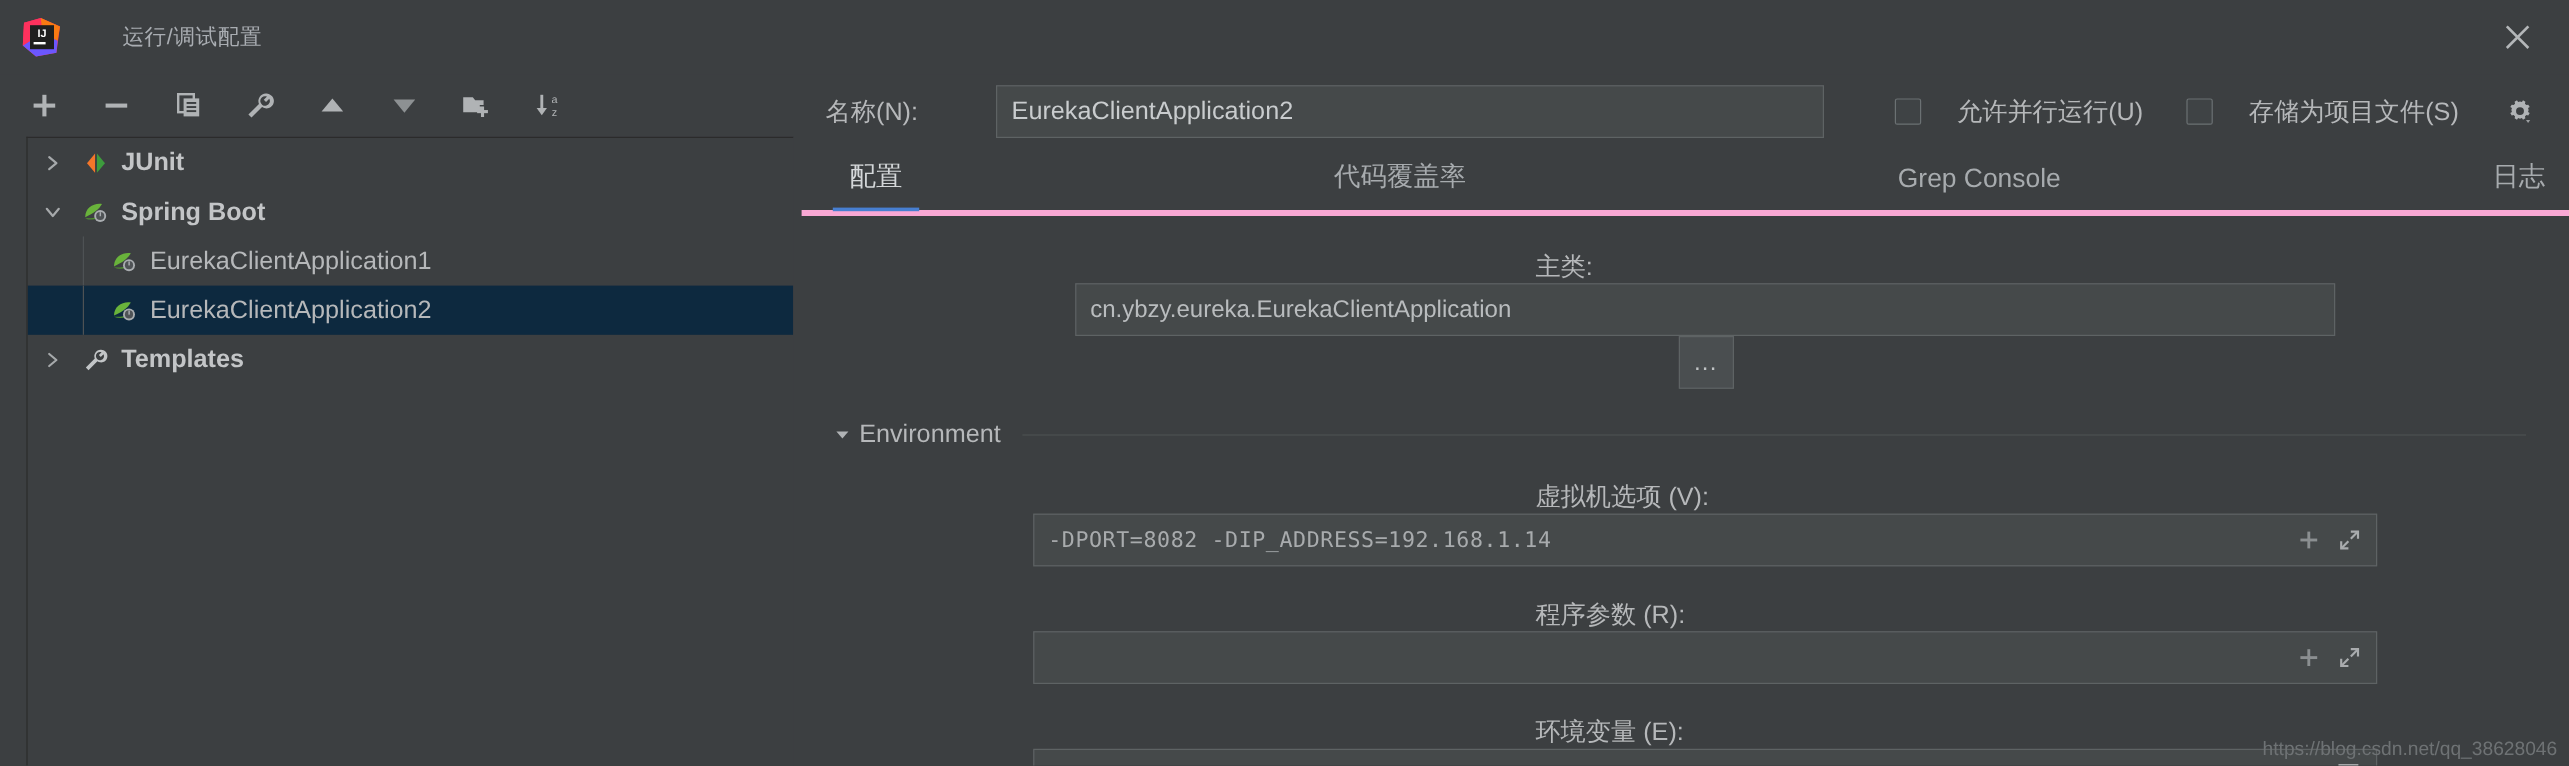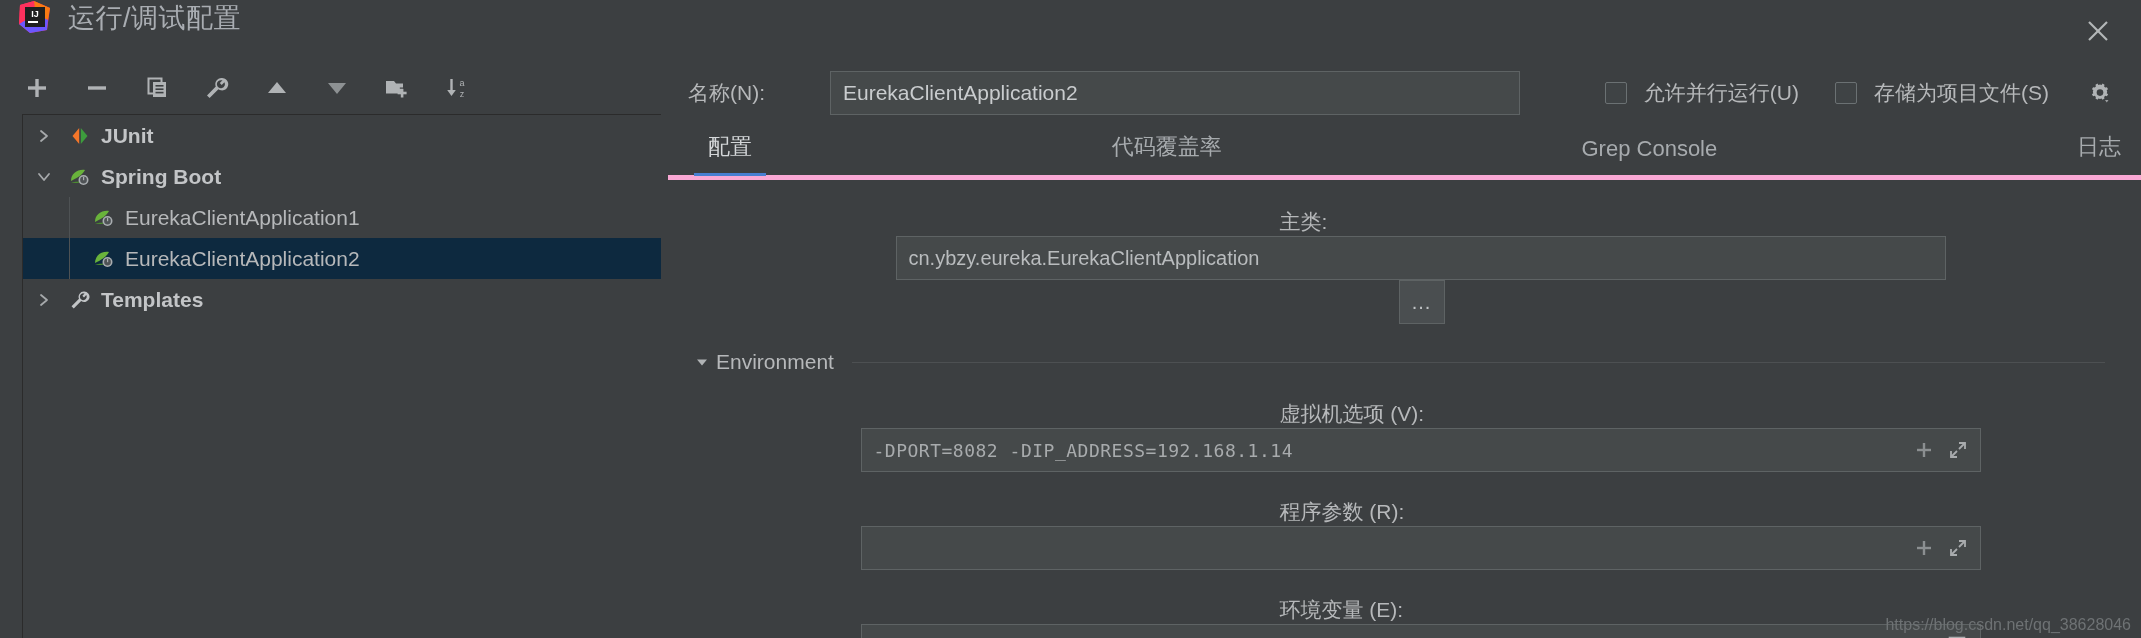--- a/index.html
+++ b/index.html
@@ -10,28 +10,29 @@
   }
   body {
     font-family: "Liberation Sans", "DejaVu Sans", sans-serif;
     color: #bbbbbb;
     -webkit-font-smoothing: antialiased;
   }
   .window { position: relative; width: 2141px; height: 638px; background: #3c3f41; }
 
   
   .titlebar {
-    height: 62px; display: flex; align-items: flex-start;
+    height: 62px; display: flex; align-items: center;
     padding-left: 18px; box-sizing: border-box;
     background: #3c3f41;
+    gap: 34px;
   }
   .ij-logo { width: 34px; height: 34px; position: relative; flex: 0 0 auto; }
   .ij-logo svg { display: block; }
   .title-text {
-    margin-left: 16px; font-size: 27px; color: #a9adb2; letter-spacing: .5px;
+    margin-left: 16px; font-size: 18px; color: #a9adb2; letter-spacing: .5px;
   }
   .close-btn {
     position: absolute; right: 26px; top: 14px;
     width: 34px; height: 34px; cursor: pointer;
   }
   .close-btn svg { display: block; }
 
   
   .left-panel {
     position: absolute; left: 0; top: 62px; width: 668px; bottom: 0;
@@ -80,21 +81,21 @@
   }
   .name-label { font-size: 21px; color: #b6b8ba; width: 130px; }
   .name-input {
     margin-left: 12px; width: 690px; height: 44px;
     background: #45494a; border: 1px solid #5e6364;
     color: #c9ccce; font-size: 21px; padding: 0 12px;
     box-sizing: border-box; outline: none;
     font-family: "Liberation Sans", sans-serif;
   }
   .cb-group { display: flex; align-items: center; margin-left: auto; padding-right: 26px; gap: 36px; }
-  .cb-item { display: flex; align-items: center; gap: 17px; cursor: pointer; text-align: right; }
+  .cb-item { display: flex; align-items: center; gap: 30px; cursor: pointer; text-align: right; }
   .cb-box {
     width: 22px; height: 22px; border: 1px solid #6b7173; background: #3f4345;
     box-sizing: border-box; border-radius: 2px;
   }
   .cb-label { font-size: 21px; color: #b6b8ba; white-space: nowrap; }
   .gear-btn { width: 30px; height: 30px; cursor: pointer; display:flex; align-items:center; justify-content:center;}
   .gear-btn svg { display: block; }
 
   .tabs {
     display: flex; align-items: flex-end; height: 56px;

